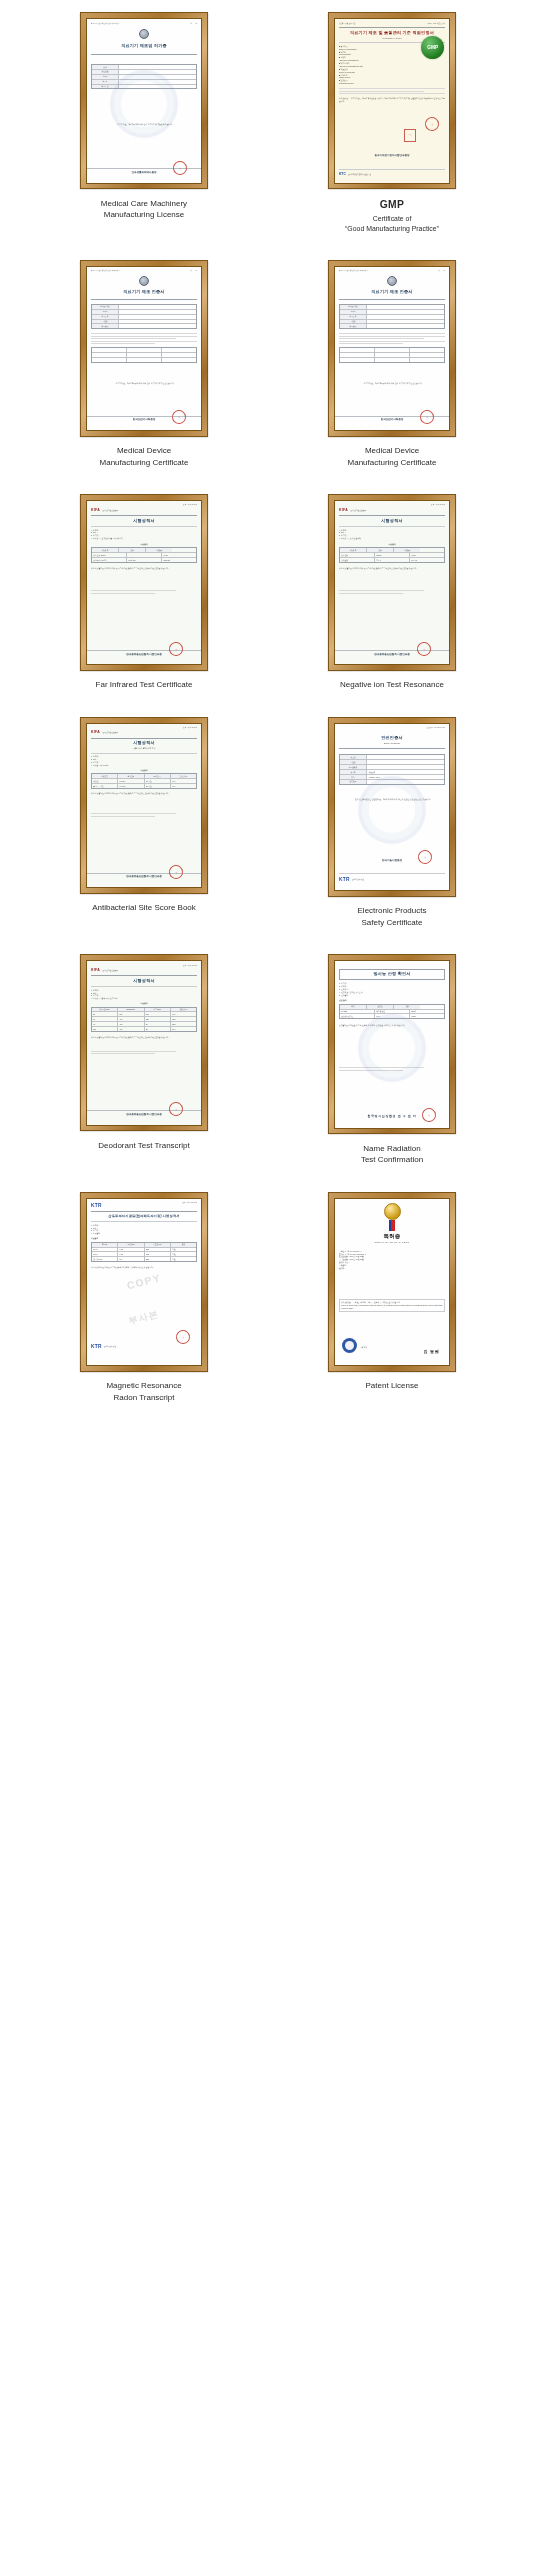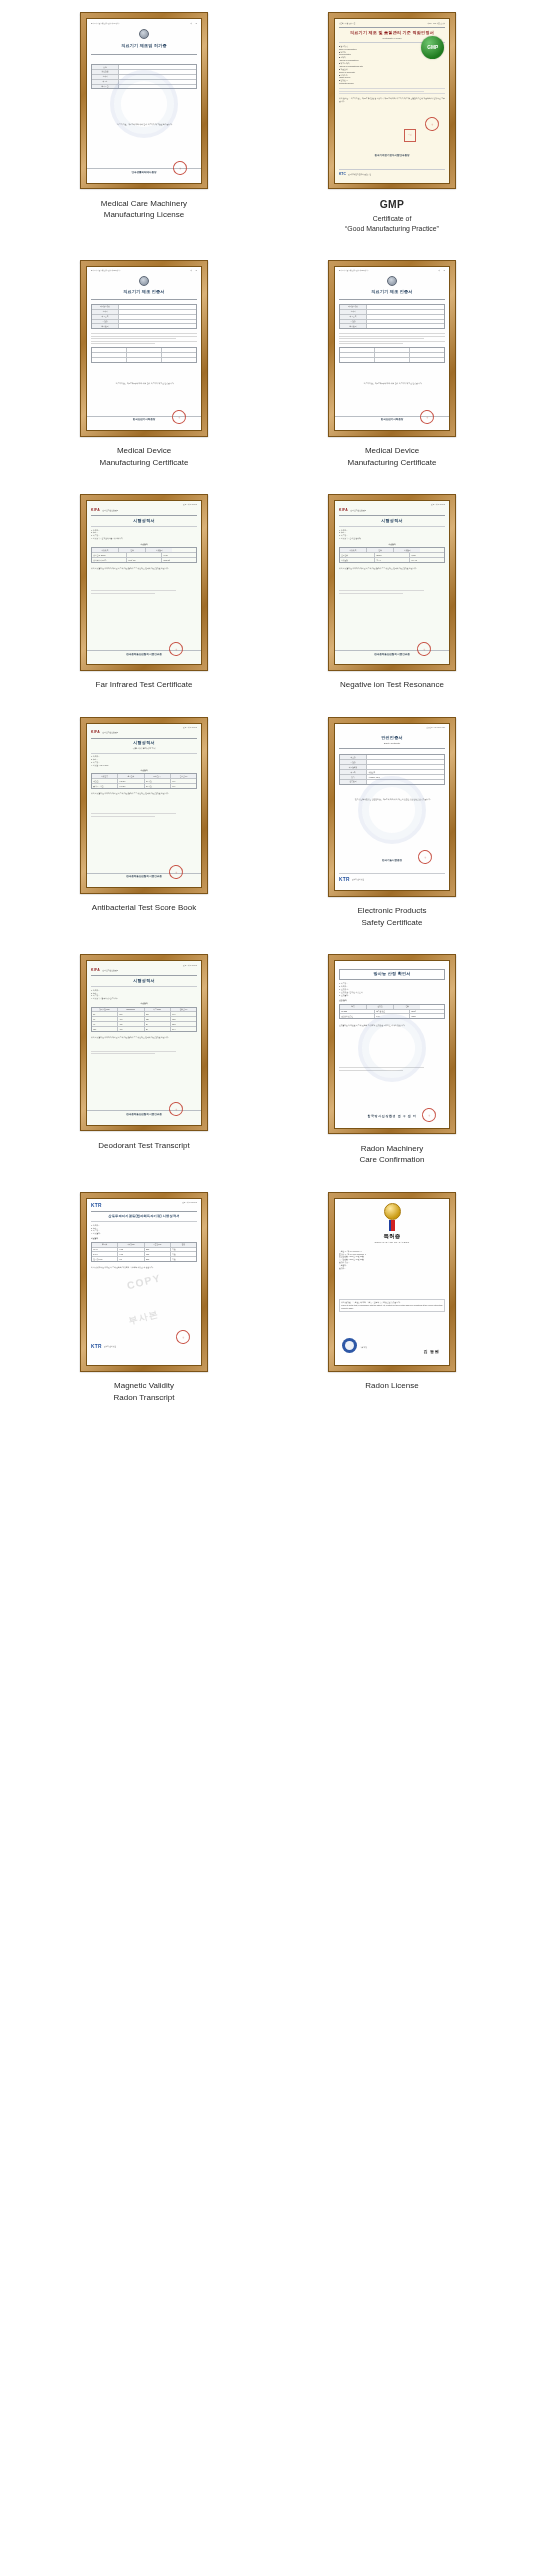--- a/index.html
+++ b/index.html
@@ -719,21 +719,21 @@
             <div class="lines" style="margin-top:18px">
                 <div class="mid"></div>
                 <div class="short"></div>
               </div>
             <div class="footer-org boxed">한국원적울산업협회 시행연구원</div>
             <div class="seal-red" style="right:18px; bottom:8.2px;">인</div>
           </div>
         </div>
       </div>
       <div class="caption">
-        <span class="l1">Antibacterial Test Score Book</span>
+        <span class="l1">Antibacterial Site Score Book</span>
       </div>
     </div>
 
     <div class="cell">
       <div class="frame tall">
         <div class="frame-inner">
           <div class="paper white">
             <div class="big-watermark"></div>
             <div class="hdr-row" style="justify-content:flex-end">
               <span>인증번호 : XU-00000-0000</span>
@@ -882,22 +882,22 @@
             <div class="lines" style="margin-top:41px">
                 <div class="mid"></div>
                 <div class="short"></div>
               </div>
             <div class="footer-org" style="bottom:9.6px; font-size:2.9px; letter-spacing:0.7px;">한국방사선상환경 연 구 센 터</div>
             <div class="seal-red" style="right:12.4px; bottom:5.5px;">인</div>
           </div>
         </div>
       </div>
       <div class="caption">
-        <span class="l1">Radon Machinery</span>
-        <span class="l1">Care Confirmation</span>
+        <span class="l1">Name Radiation</span>
+        <span class="l1">Test Confirmation</span>
       </div>
     </div>
 
     <div class="cell">
       <div class="frame tall">
         <div class="frame-inner">
           <div class="paper white">
             <div class="hdr-row" style="justify-content:space-between">
               <span class="ktr-logo">KTR</span>
               <span>번호 : 제 00-00000호</span>
@@ -941,21 +941,21 @@
             <div class="copy-watermark second">부사본</div>
             <div style="position:absolute; left:4.1px; right:4.1px; bottom:15px; display:flex; align-items:center; gap:2.1px;">
               <span class="ktr-logo">KTR</span>
               <span class="tiny">한국기술시행원</span>
             </div>
             <div class="seal-red" style="right:11px; bottom:20.6px;">인</div>
           </div>
         </div>
       </div>
       <div class="caption">
-        <span class="l1">Magnetic Validity</span>
+        <span class="l1">Magnetic Resonance</span>
         <span class="l1">Radon Transcript</span>
       </div>
     </div>
 
     <div class="cell">
       <div class="frame tall">
         <div class="frame-inner">
           <div class="paper white">
             <div class="medal">
               <div class="disc"></div>
@@ -976,19 +976,19 @@
 This is to certify that, in accordance with the Patent Act, a patent for the invention has been registered at the Korean Intellectual Property Office.</div>
             <div class="patent-seal">
                 <div class="inner"></div>
               </div>
             <div style="position:absolute; left:25px; bottom:16.5px;" class="tiny">특허잭장</div>
             <div class="sign-name">김 동원</div>
           </div>
         </div>
       </div>
       <div class="caption">
-        <span class="l1">Radon License</span>
+        <span class="l1">Patent License</span>
       </div>
     </div>
 
   </div>
 </div>
 
 
 </body></html>

